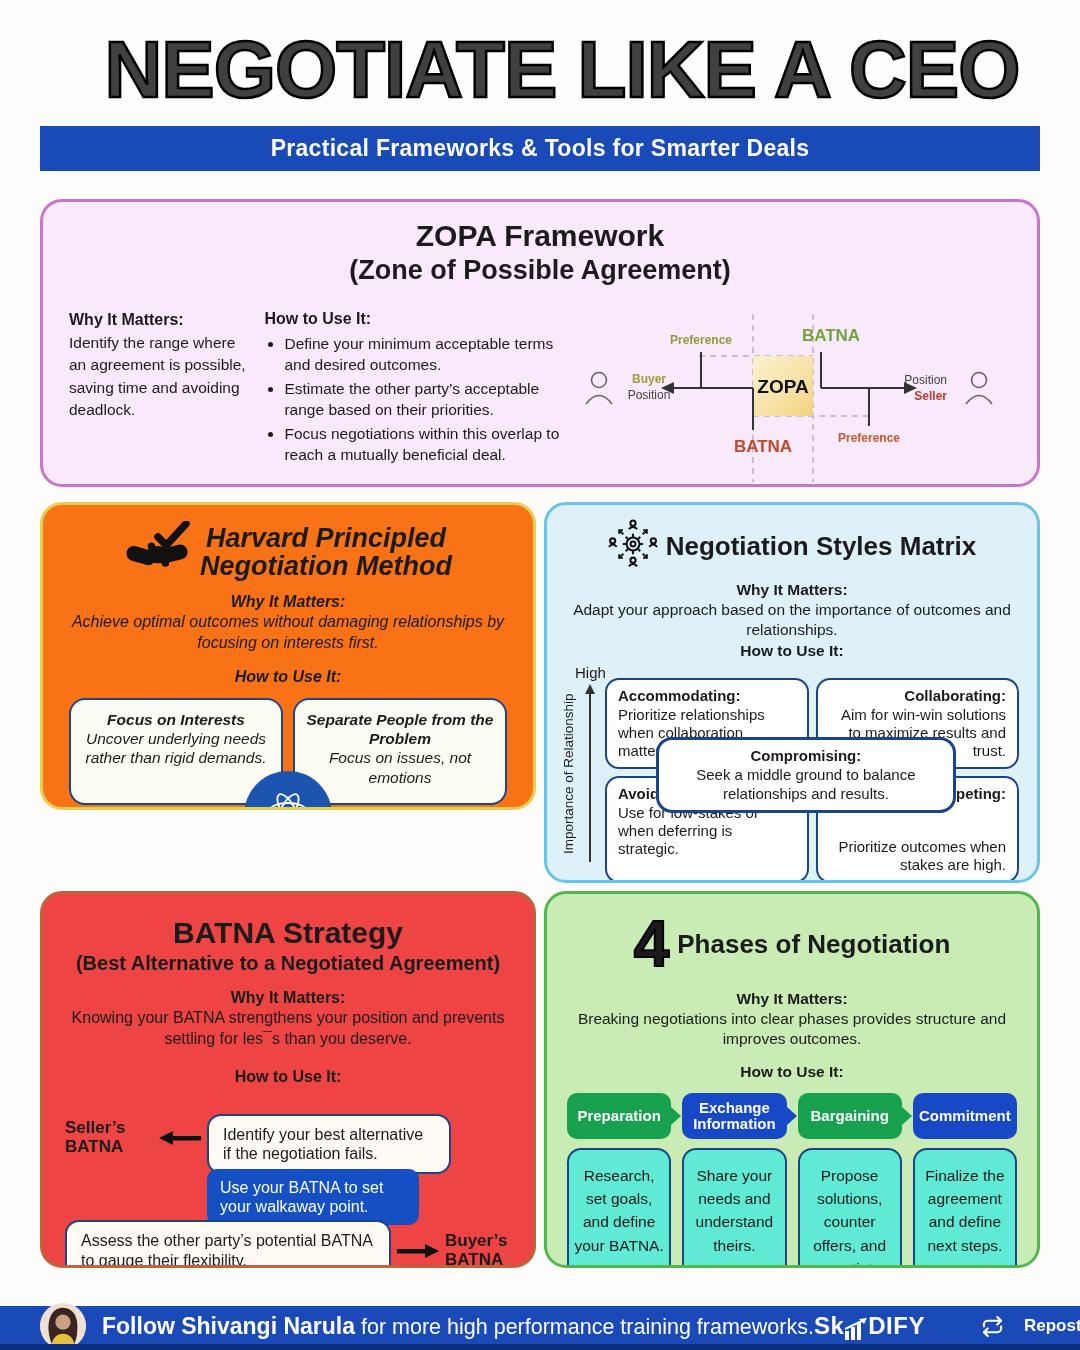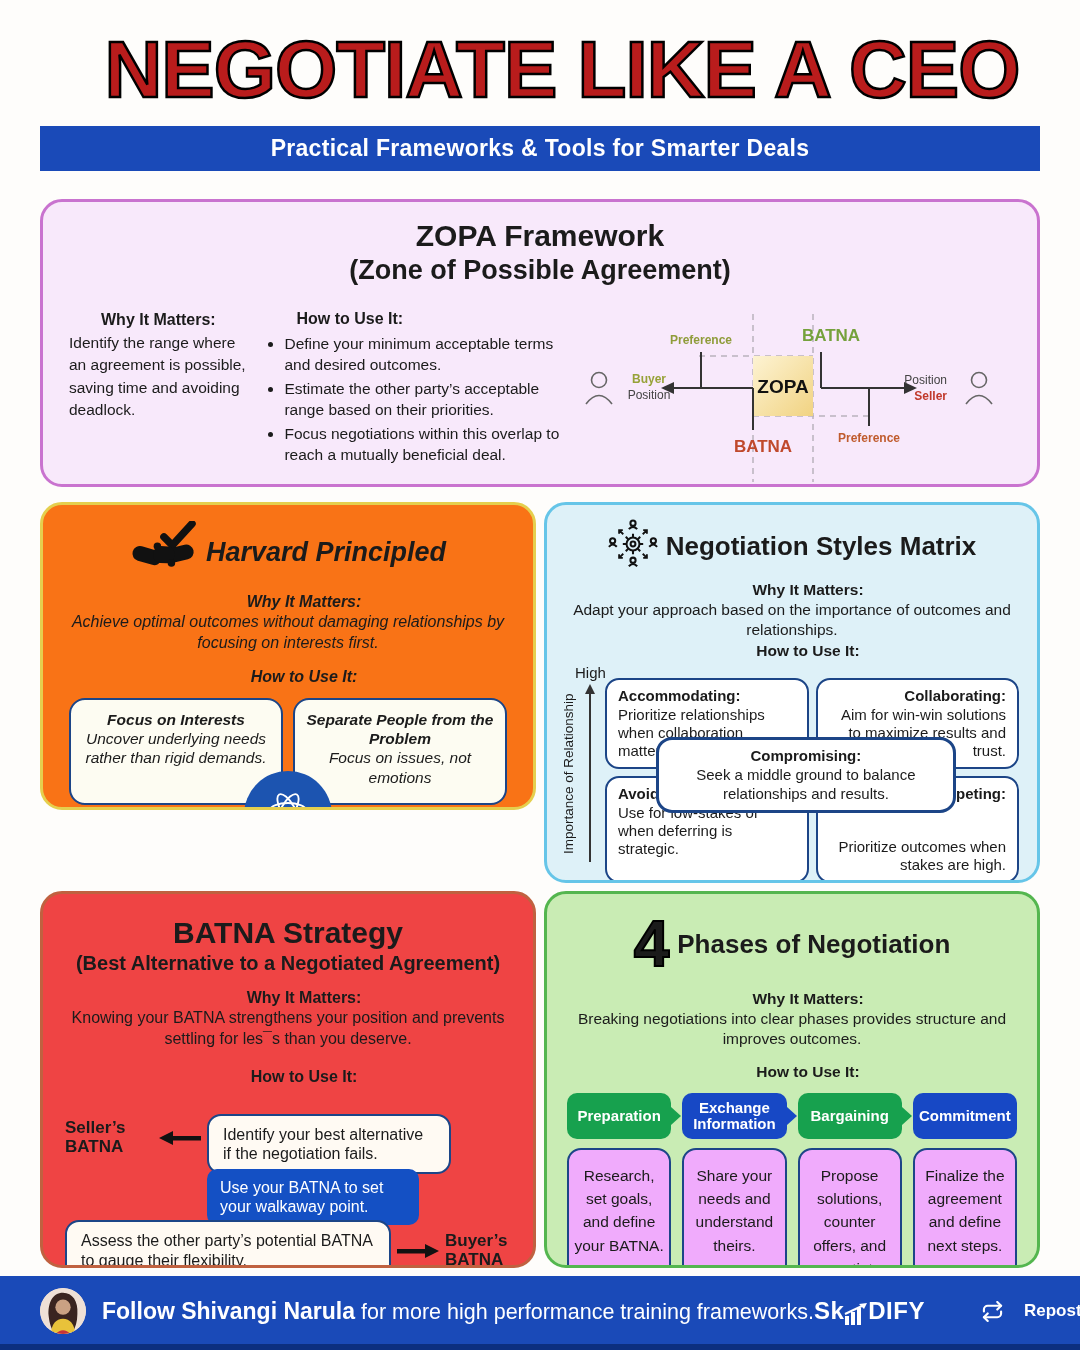--- a/index.html
+++ b/index.html
@@ -4,21 +4,21 @@
 <style>
   * { margin:0; padding:0; box-sizing:border-box; }
   html,body { width:1080px; height:1350px; }
   body {
     position:relative; background:#fefdfb; overflow:hidden;
     font-family:"Liberation Sans", sans-serif; color:#1b1b1b;
   }
   
   .main-title {
     margin-top:30px; text-align:center; font-size:80px; font-weight:800;
-    letter-spacing:-1px; line-height:1; color:#b91c1c;padding-left:44px;
+    letter-spacing:-1px; line-height:1; color:#404040;padding-left:44px;
     -webkit-text-stroke:2.5px #000;
   }
   .banner {
     margin:16px 40px 0; height:45px; background:#1a4ab8; color:#fff;
     display:flex; align-items:center; justify-content:center;
     font-size:23px; font-weight:700; letter-spacing:.3px;
   }
   
   .card { border-radius:22px; overflow:hidden; }
   .zopa-card {
@@ -26,21 +26,21 @@
     padding:16px 26px 8px;
   }
   .row2, .row3 { display:flex; gap:8px; margin:15px 40px 0; }
   .row3 { margin-top:8px; }
   .half { width:496px; }
   .harvard-card { height:308px; background:#f97316; border:3px solid #e5cf4e; padding:12px 16px;font-style:italic; }
   .matrix-card  { height:381px; background:#def1f8; border:3px solid #66c5e8; padding:12px 14px; }
   .batna-card   { height:377px; background:#ef4444; border:3px solid #c06140; padding:16px 18px; }
   .phases-card  { height:377px; background:#c9ecb4; border:3px solid #54b64f; padding:14px 16px; }
 
-  .sec-why-label, .sec-how-label { text-align:center; font-weight:700; font-size:16px;margin-left:32px; }
+  .sec-why-label, .sec-how-label { text-align:center; font-weight:700; font-size:16px; }
   .sec-why-text { text-align:center; font-size:16px; line-height:1.3; margin:1px auto 0; }
 
   
   .zopa-title { text-align:center; font-size:30px; font-weight:800; line-height:1.2; }
   .zopa-sub   { text-align:center; font-size:27px; font-weight:800; line-height:1.2; }
   .zopa-body { display:flex; gap:16px; margin-top:22px; }
   .zopa-why { width:200px; font-size:15.5px; line-height:1.45; }
   .zopa-why .sec-why-label { text-align:left; }
   .zopa-how { width:335px; font-size:15.5px; line-height:1.35; }
   .zopa-how .sec-how-label { text-align:left; }
@@ -135,27 +135,27 @@
   .p-green { background:#17a14e; }
   .p-blue  { background:#1748c5; }
   .p-tag.has-arrow::after {
     content:""; position:absolute; right:-10px; top:50%; transform:translateY(-50%);
     border-top:9px solid transparent; border-bottom:9px solid transparent;
     border-left:10px solid; border-left-color:inherit; z-index:1;
   }
   .p-green.has-arrow::after { border-left-color:#17a14e; }
   .p-blue.has-arrow::after  { border-left-color:#1748c5; }
   .p-body {
-    margin-top:9px; background:#f0abfc; border:2.5px solid #1c4587; border-radius:14px;
+    margin-top:9px; background:#5eead4; border:2.5px solid #1c4587; border-radius:14px;
     min-height:160px; padding:14px 4px; text-align:center; font-size:15.5px; line-height:1.5;
   }
 
   
   .footer {
-    position:absolute; left:0; right:0; bottom:0; height:74px; background:#1a4ab8;
+    position:absolute; left:0; right:0; bottom:0; height:44px; background:#1a4ab8;
     display:flex; align-items:center; padding:0 40px 4px; color:#fff;
   }
   .footer::after {
     content:""; position:absolute; left:0; right:0; bottom:0; height:6px; background:#0c2f80;
   }
   .avatar { width:46px; height:46px; border-radius:50%; overflow:hidden; flex:none; background:#f2e4da; }
   .follow-text { margin-left:16px; font-size:21.5px; white-space:nowrap; }
   .follow-bold { font-weight:700; font-size:23px; }
   .brand { margin-left:auto; display:flex; align-items:flex-end; font-weight:700; font-size:24px; letter-spacing:.5px; }
   .repost-btn { margin-left:56px; display:flex; align-items:center; gap:20px; font-weight:700; font-size:17px; cursor:pointer; }
@@ -245,20 +245,21 @@
           <path d="M36 17 L45 26 L66 3" stroke="#111" stroke-width="8" fill="none" stroke-linecap="round" stroke-linejoin="round"></path>
           <rect x="2" y="29" width="32" height="16" rx="8" fill="#111" transform="rotate(16 18 37)"></rect>
           <rect x="36" y="27" width="32" height="16" rx="8" fill="#111" transform="rotate(-13 52 35)"></rect>
           <rect x="25" y="27" width="22" height="18" rx="7" fill="#111" transform="rotate(3 36 36)"></rect>
           <circle cx="29" cy="27" r="4" fill="#111"></circle>
             <circle cx="44" cy="45" r="4" fill="#111"></circle>
         </svg>
       </span>
       <div class="h-title">
         <div>Harvard Principled</div>
+        <div>Negotiation Method</div>
       </div>
     </div>
     <div class="h-why">
       <div class="sec-why-label">Why It Matters:</div>
       <div class="sec-why-text">Achieve optimal outcomes without damaging relationships by focusing on interests first.</div>
     </div>
     <div class="sec-how-label h-how">How to Use It:</div>
     <div class="h-grid-wrap">
       <div class="h-grid">
         <div class="h-box">

